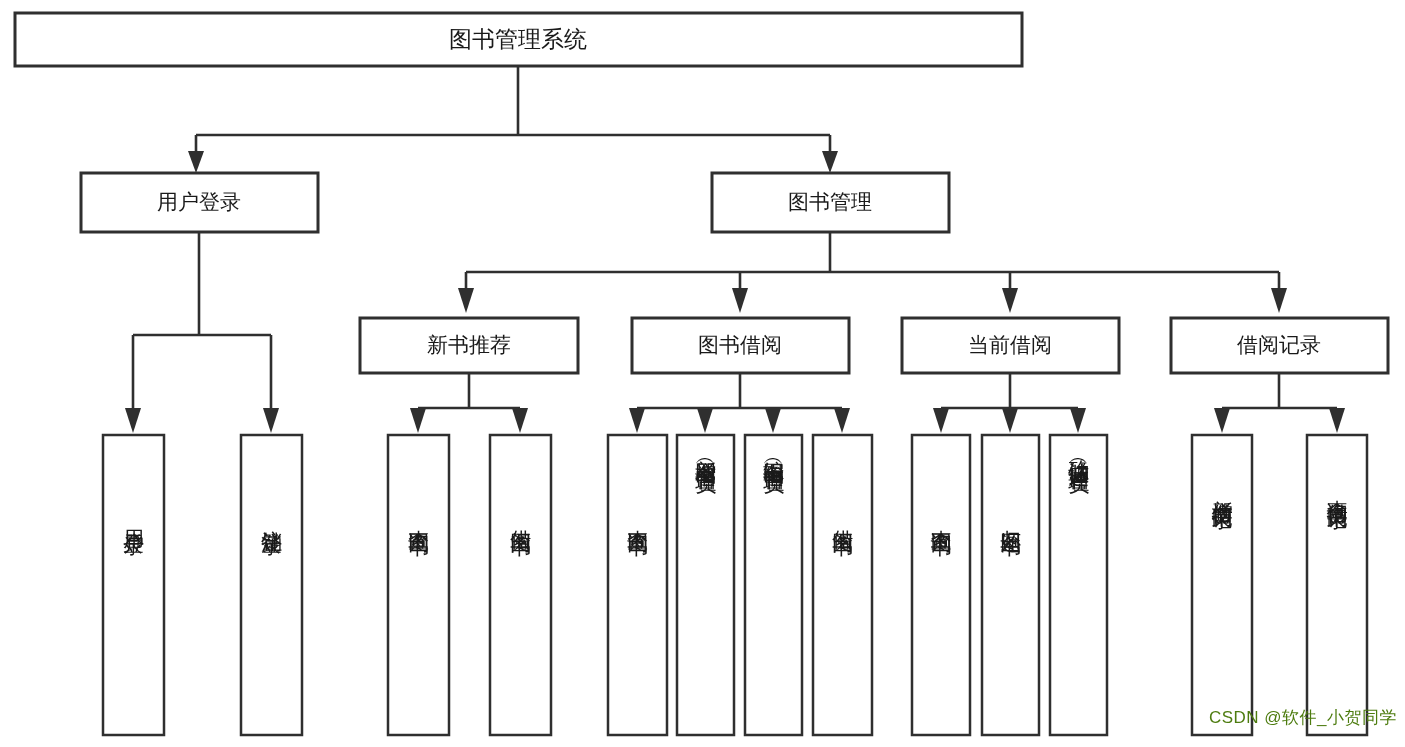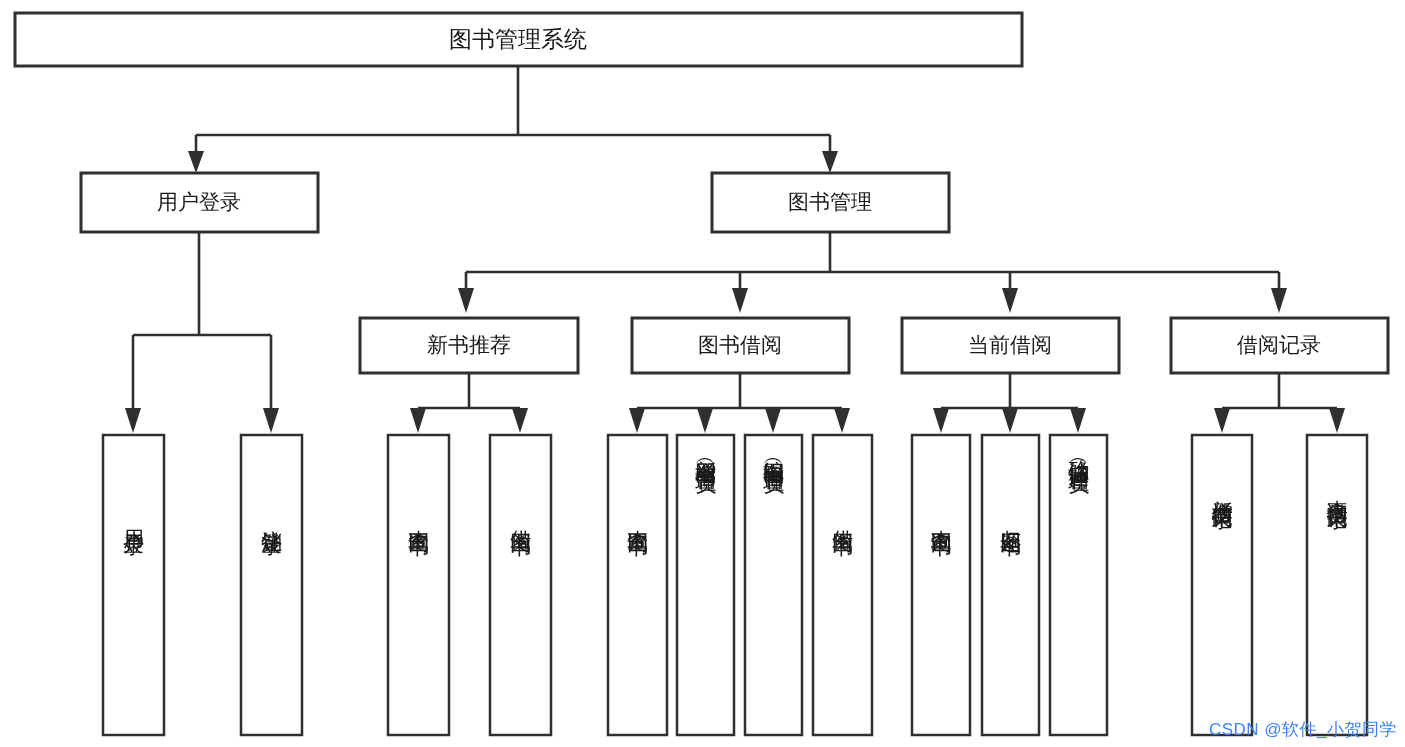--- a/index.html
+++ b/index.html
@@ -70,24 +70,24 @@
     font-family: "Liberation Sans", "DejaVu Sans", sans-serif;
     font-size: 21px;
     line-height: 1.06;
     color: #1a1a1a;
     letter-spacing: 2px;
     white-space: nowrap;
   }
   #watermark {
     position: absolute;
     right: 8px;
-    bottom: 6px;
+    bottom: 18px;
     font-family: "Liberation Sans", "DejaVu Sans", sans-serif;
     font-size: 17px;
-    color: #3b82f6;
+    color: #4d7c0f;
     letter-spacing: 0.5px;
     white-space: nowrap;
   }
 </style>
 </head>
 <body>
 
 <div id="diagram-root">
 
   <svg class="flow" viewBox="0 0 1405 747">

